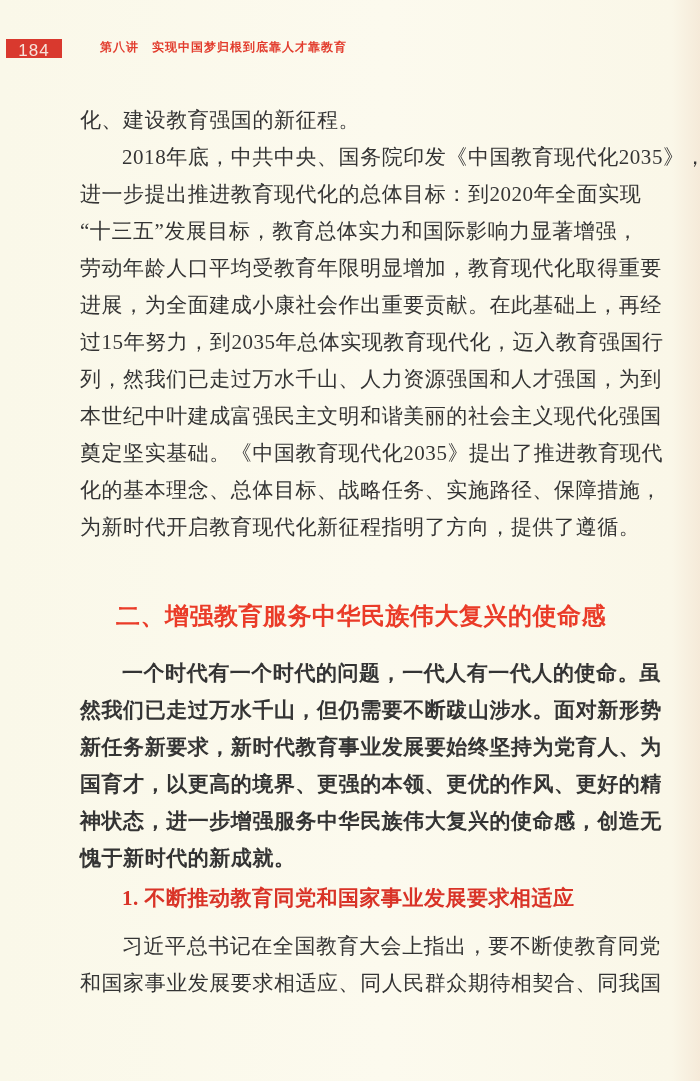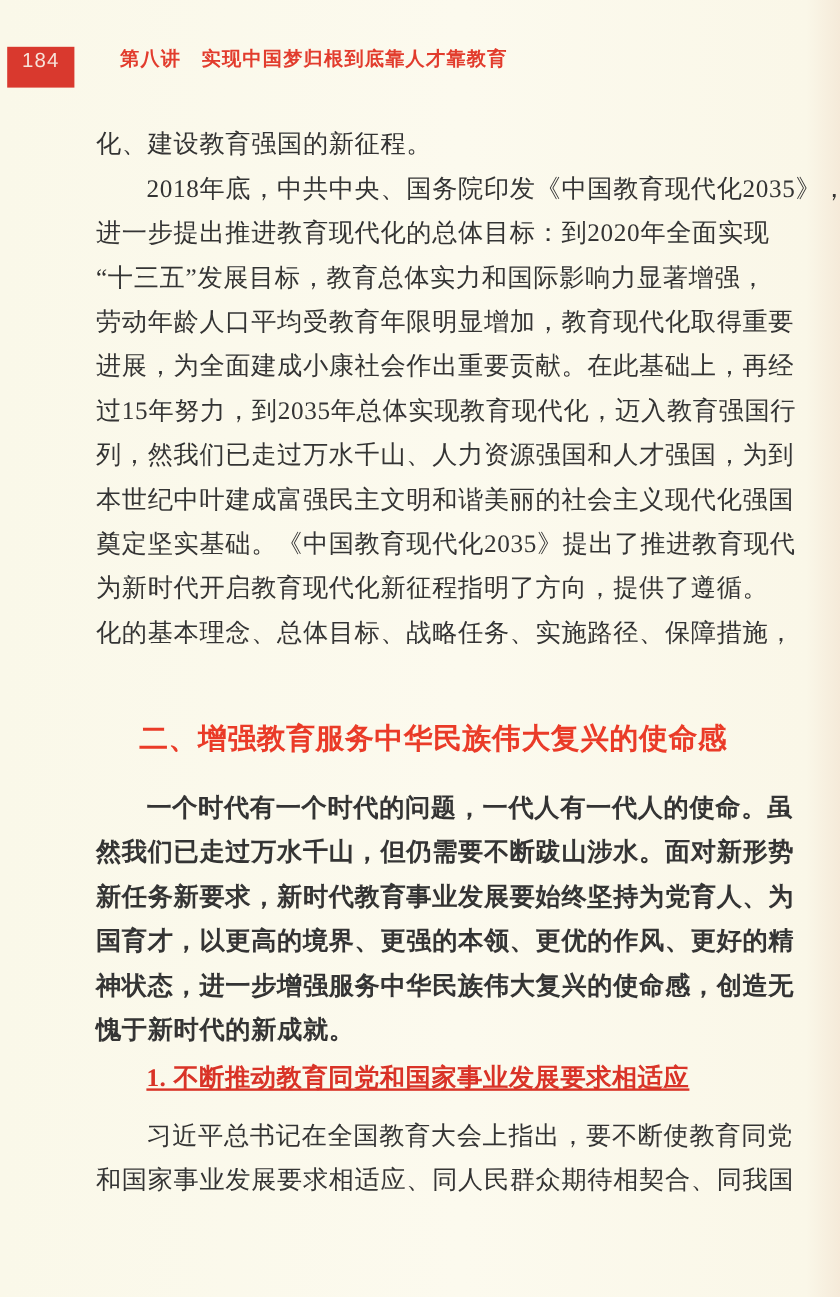--- a/index.html
+++ b/index.html
@@ -23,35 +23,35 @@
     font-weight: bold;
     letter-spacing: 2px;
     color: #6e6c60;
   }
   .chapter-bar { position: absolute; top: 38px; left: 0; width: 100%; height: 26px; }
   .page-badge {
     position: absolute;
     left: 6px;
     top: 1px;
     width: 56px;
-    height: 34px;
+    height: 19px;
     background: #d9392e;
     color: #f7e3da;
     font-family: "Liberation Sans", "DejaVu Sans", sans-serif;
     font-size: 17px;
     line-height: 24px;
     text-align: center;
     letter-spacing: 1px;
   }
   .chapter-title {
     position: absolute;
     left: 100px;
     top: 1px;
     font-family: "Liberation Sans", "DejaVu Sans", sans-serif;
-    font-size: 16px;
+    font-size: 12px;
     font-weight: bold;
     color: #e23c2d;
     letter-spacing: 1px;
     white-space: nowrap;
   }
   .block { position: absolute; left: 80px; width: 562px; }
   .line {
     font-size: 21px;
     line-height: 37px;
     letter-spacing: 0.55px;
@@ -78,21 +78,20 @@
     left: 80px;
     width: 562px;
     top: 880px;
     font-size: 21px;
     font-weight: bold;
     color: #d93327;
     line-height: 37px;
     text-indent: 2em;
     letter-spacing: 0.5px;
     white-space: nowrap;
-    text-decoration: underline;
   }
   .para1 { top: 102px; }
   .para2 { top: 655px; font-weight: bold; }
   .para3 { top: 912px; margin-top: 16px; }
 </style>
 </head>
 <body>
 
 <div class="page">
 
@@ -106,22 +105,22 @@
     <div class="line">化、建设教育强国的新征程。</div>
     <div class="line indent">2018年底，中共中央、国务院印发《中国教育现代化2035》，</div>
     <div class="line">进一步提出推进教育现代化的总体目标：到2020年全面实现</div>
     <div class="line">“十三五”发展目标，教育总体实力和国际影响力显著增强，</div>
     <div class="line">劳动年龄人口平均受教育年限明显增加，教育现代化取得重要</div>
     <div class="line">进展，为全面建成小康社会作出重要贡献。在此基础上，再经</div>
     <div class="line">过15年努力，到2035年总体实现教育现代化，迈入教育强国行</div>
     <div class="line">列，然我们已走过万水千山、人力资源强国和人才强国，为到</div>
     <div class="line">本世纪中叶建成富强民主文明和谐美丽的社会主义现代化强国</div>
     <div class="line">奠定坚实基础。《中国教育现代化2035》提出了推进教育现代</div>
+    <div class="line">化的基本理念、总体目标、战略任务、实施路径、保障措施，</div>
     <div class="line">为新时代开启教育现代化新征程指明了方向，提供了遵循。</div>
-    <div class="line">化的基本理念、总体目标、战略任务、实施路径、保障措施，</div>
   </div>
 
   <div class="section-heading">二、增强教育服务中华民族伟大复兴的使命感</div>
 
   <div class="block para2">
     <div class="line indent">一个时代有一个时代的问题，一代人有一代人的使命。虽</div>
     <div class="line">然我们已走过万水千山，但仍需要不断跋山涉水。面对新形势</div>
     <div class="line">新任务新要求，新时代教育事业发展要始终坚持为党育人、为</div>
     <div class="line">国育才，以更高的境界、更强的本领、更优的作风、更好的精</div>
     <div class="line">神状态，进一步增强服务中华民族伟大复兴的使命感，创造无</div>

